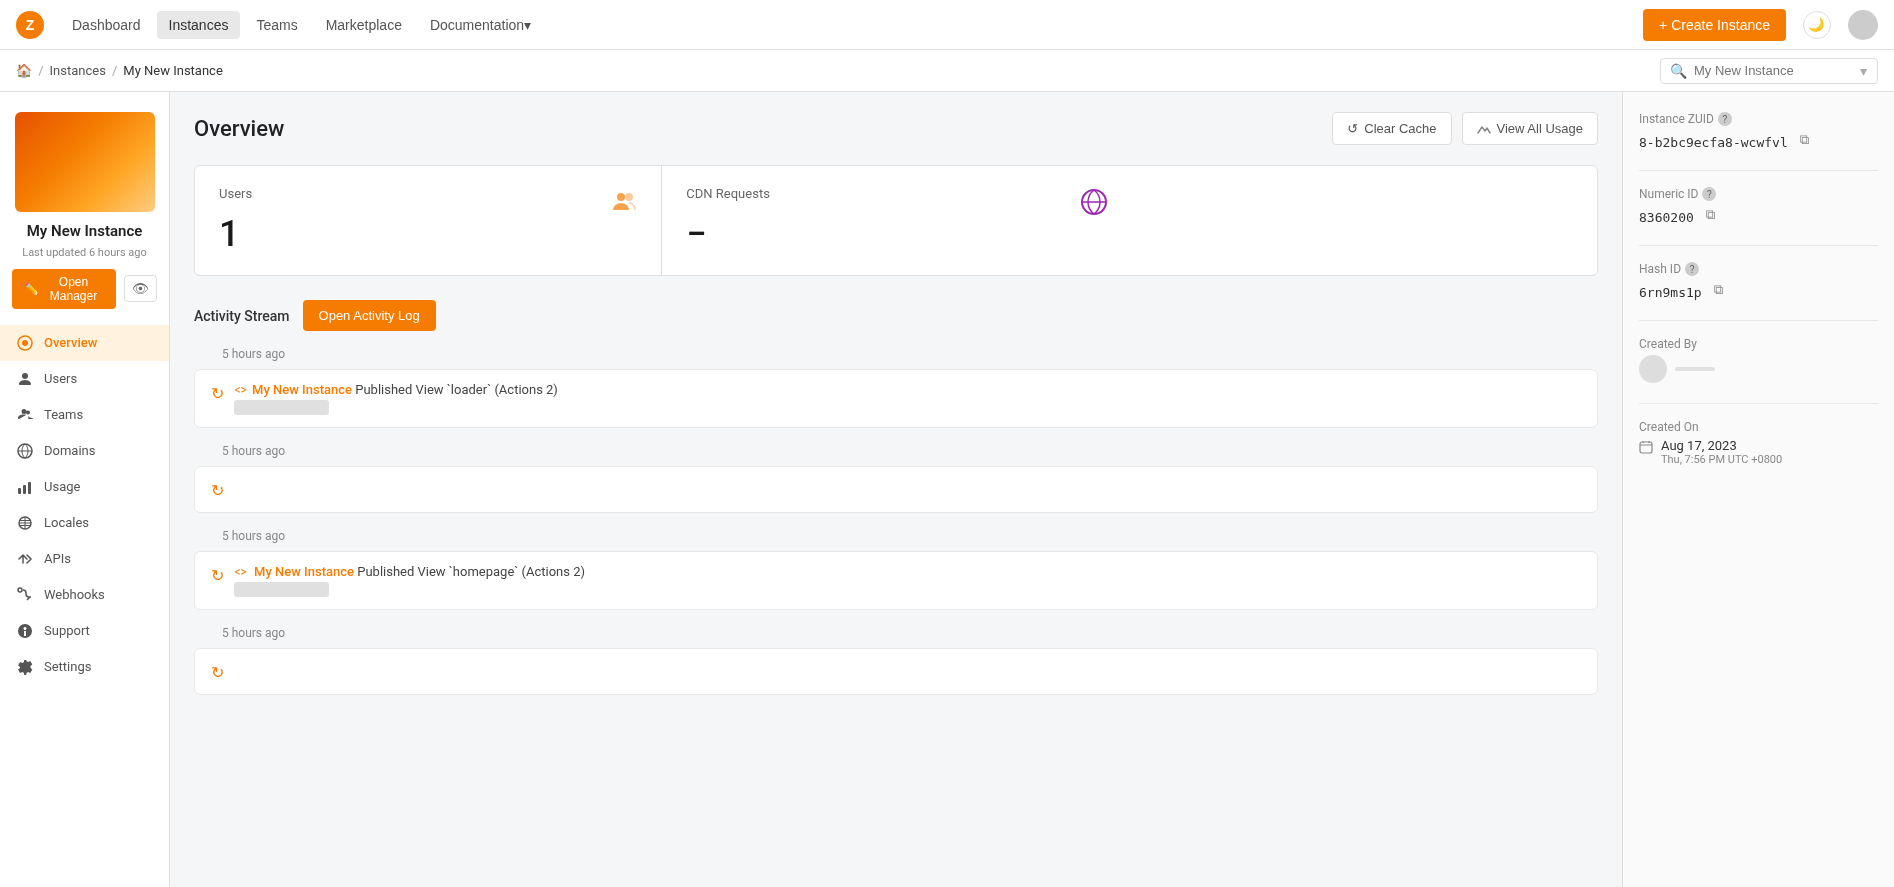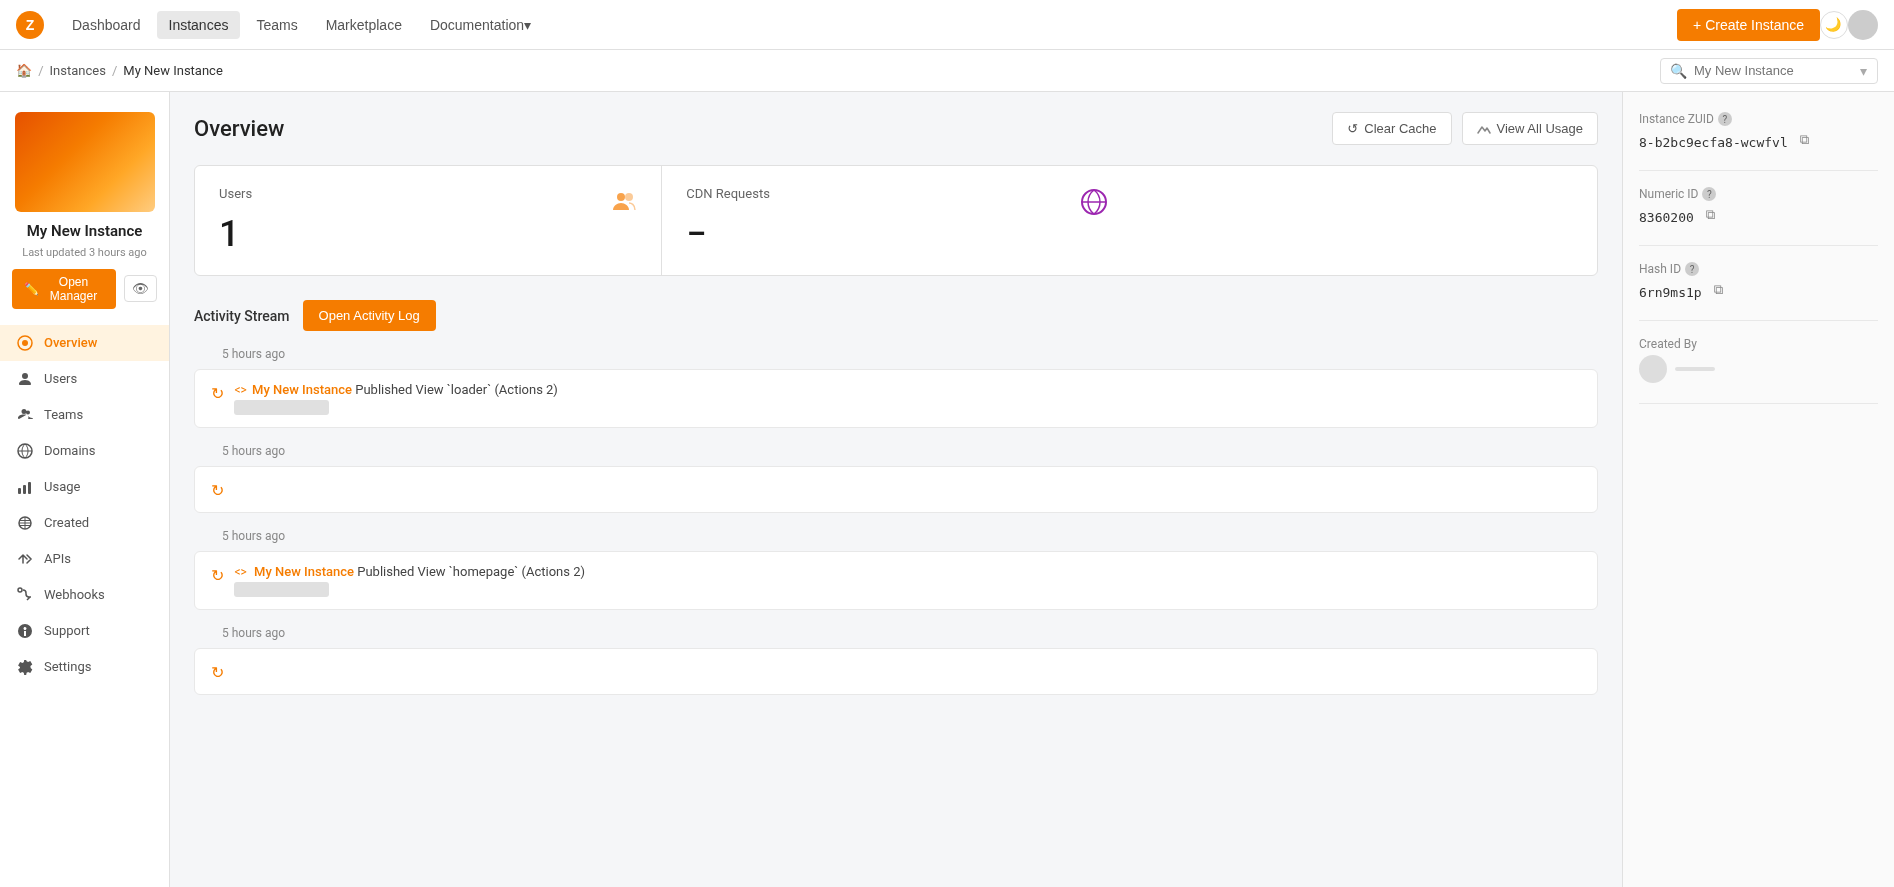--- a/index.html
+++ b/index.html
@@ -12,21 +12,21 @@
     }
     .nav-logo { width: 28px; height: 28px; margin-right: 16px; flex-shrink: 0; }
     .nav-logo svg { width: 28px; height: 28px; }
     .nav-links { display: flex; align-items: center; gap: 4px; flex: 1; }
     .nav-link {
       padding: 6px 12px; border-radius: 4px; cursor: pointer; font-size: 14px; color: #555;
       text-decoration: none; border: none; background: none;
     }
     .nav-link.active { background: #e8e8e8; color: #333; font-weight: 500; }
     .nav-link-with-arrow { display: flex; align-items: center; }
-    .nav-right { display: flex; align-items: center; gap: 0; margin-left: auto; }
+    .nav-right { display: flex; align-items: center; gap: 17px; margin-left: auto; }
     .create-instance-btn {
       background: #f57c00; color: #fff; border: none; padding: 8px 16px; border-radius: 4px;
       cursor: pointer; font-size: 14px; display: flex; align-items: center; gap: 6px; font-weight: 500;
     }
     .theme-toggle { width: 28px; height: 28px; background: none; border: 1px solid #ddd; border-radius: 50%; cursor: pointer; display: flex; align-items: center; justify-content: center; }
     .avatar { width: 30px; height: 30px; border-radius: 50%; background: #ccc; cursor: pointer; overflow: hidden; }
 
     
     .breadcrumb-bar {
       position: fixed; top: 50px; left: 0; right: 0; z-index: 99;
@@ -183,21 +183,21 @@
 </div>
 
 <div class="layout">
 
   <aside class="sidebar">
     <div class="instance-card">
       <div class="instance-thumbnail">
         <div class="instance-thumbnail-inner"></div>
       </div>
       <div class="instance-name">My New Instance</div>
-      <div class="instance-updated">Last updated 3 hours ago</div>
+      <div class="instance-updated">Last updated 6 hours ago</div>
       <div class="instance-actions">
         <button class="open-manager-btn">
           <span>✏️</span>
           <span>Open Manager</span>
         </button>
         <button class="eye-btn">
           <span>👁</span>
         </button>
       </div>
     </div>
@@ -247,21 +247,21 @@
         </span>
         <span>Usage</span>
       </div>
       <div class="sidebar-item">
         <span class="icon">
           <svg width="16" height="16" viewBox="0 0 16 16" fill="currentColor">
             <path d="M2 8h12M8 2v12M2 5.5h12M2 10.5h12" stroke="currentColor" stroke-width="1" fill="none"></path>
             <circle cx="8" cy="8" r="6" stroke="currentColor" stroke-width="1.5" fill="none"></circle>
           </svg>
         </span>
-        <span>Created</span>
+        <span>Locales</span>
       </div>
       <div class="sidebar-item">
         <span class="icon">
           <svg width="16" height="16" viewBox="0 0 16 16" fill="currentColor">
             <path d="M2 8l4-4m0 0l4 4m-4-4v8M10 4l4 4-4 4" stroke="currentColor" stroke-width="1.5" fill="none" stroke-linecap="round"></path>
           </svg>
         </span>
         <span>APIs</span>
       </div>
       <div class="sidebar-item">
@@ -441,16 +441,31 @@
     <div class="info-field">
       <div class="info-section-title">Created By</div>
       <div class="created-by-row">
         <div class="created-by-avatar"></div>
         <span class="created-by-name"></span>
       </div>
     </div>
 
     <hr class="info-divider">
 
+    <div class="info-field">
+      <div class="info-section-title">Created On</div>
+      <div class="created-on-row">
+        <span class="calendar-icon">
+          <svg width="14" height="14" viewBox="0 0 14 14" fill="none">
+            <rect x="1" y="2" width="12" height="11" rx="2" stroke="#888" stroke-width="1.2"></rect>
+            <path d="M4 1v2M10 1v2M1 5h12" stroke="#888" stroke-width="1.2"></path>
+          </svg>
+        </span>
+        <div>
+          <div class="created-date">Aug 17, 2023</div>
+          <div class="created-date-sub">Thu, 7:56 PM UTC +0800</div>
+        </div>
+      </div>
+    </div>
 
   </aside>
 
 </div>
 
 </body></html>

